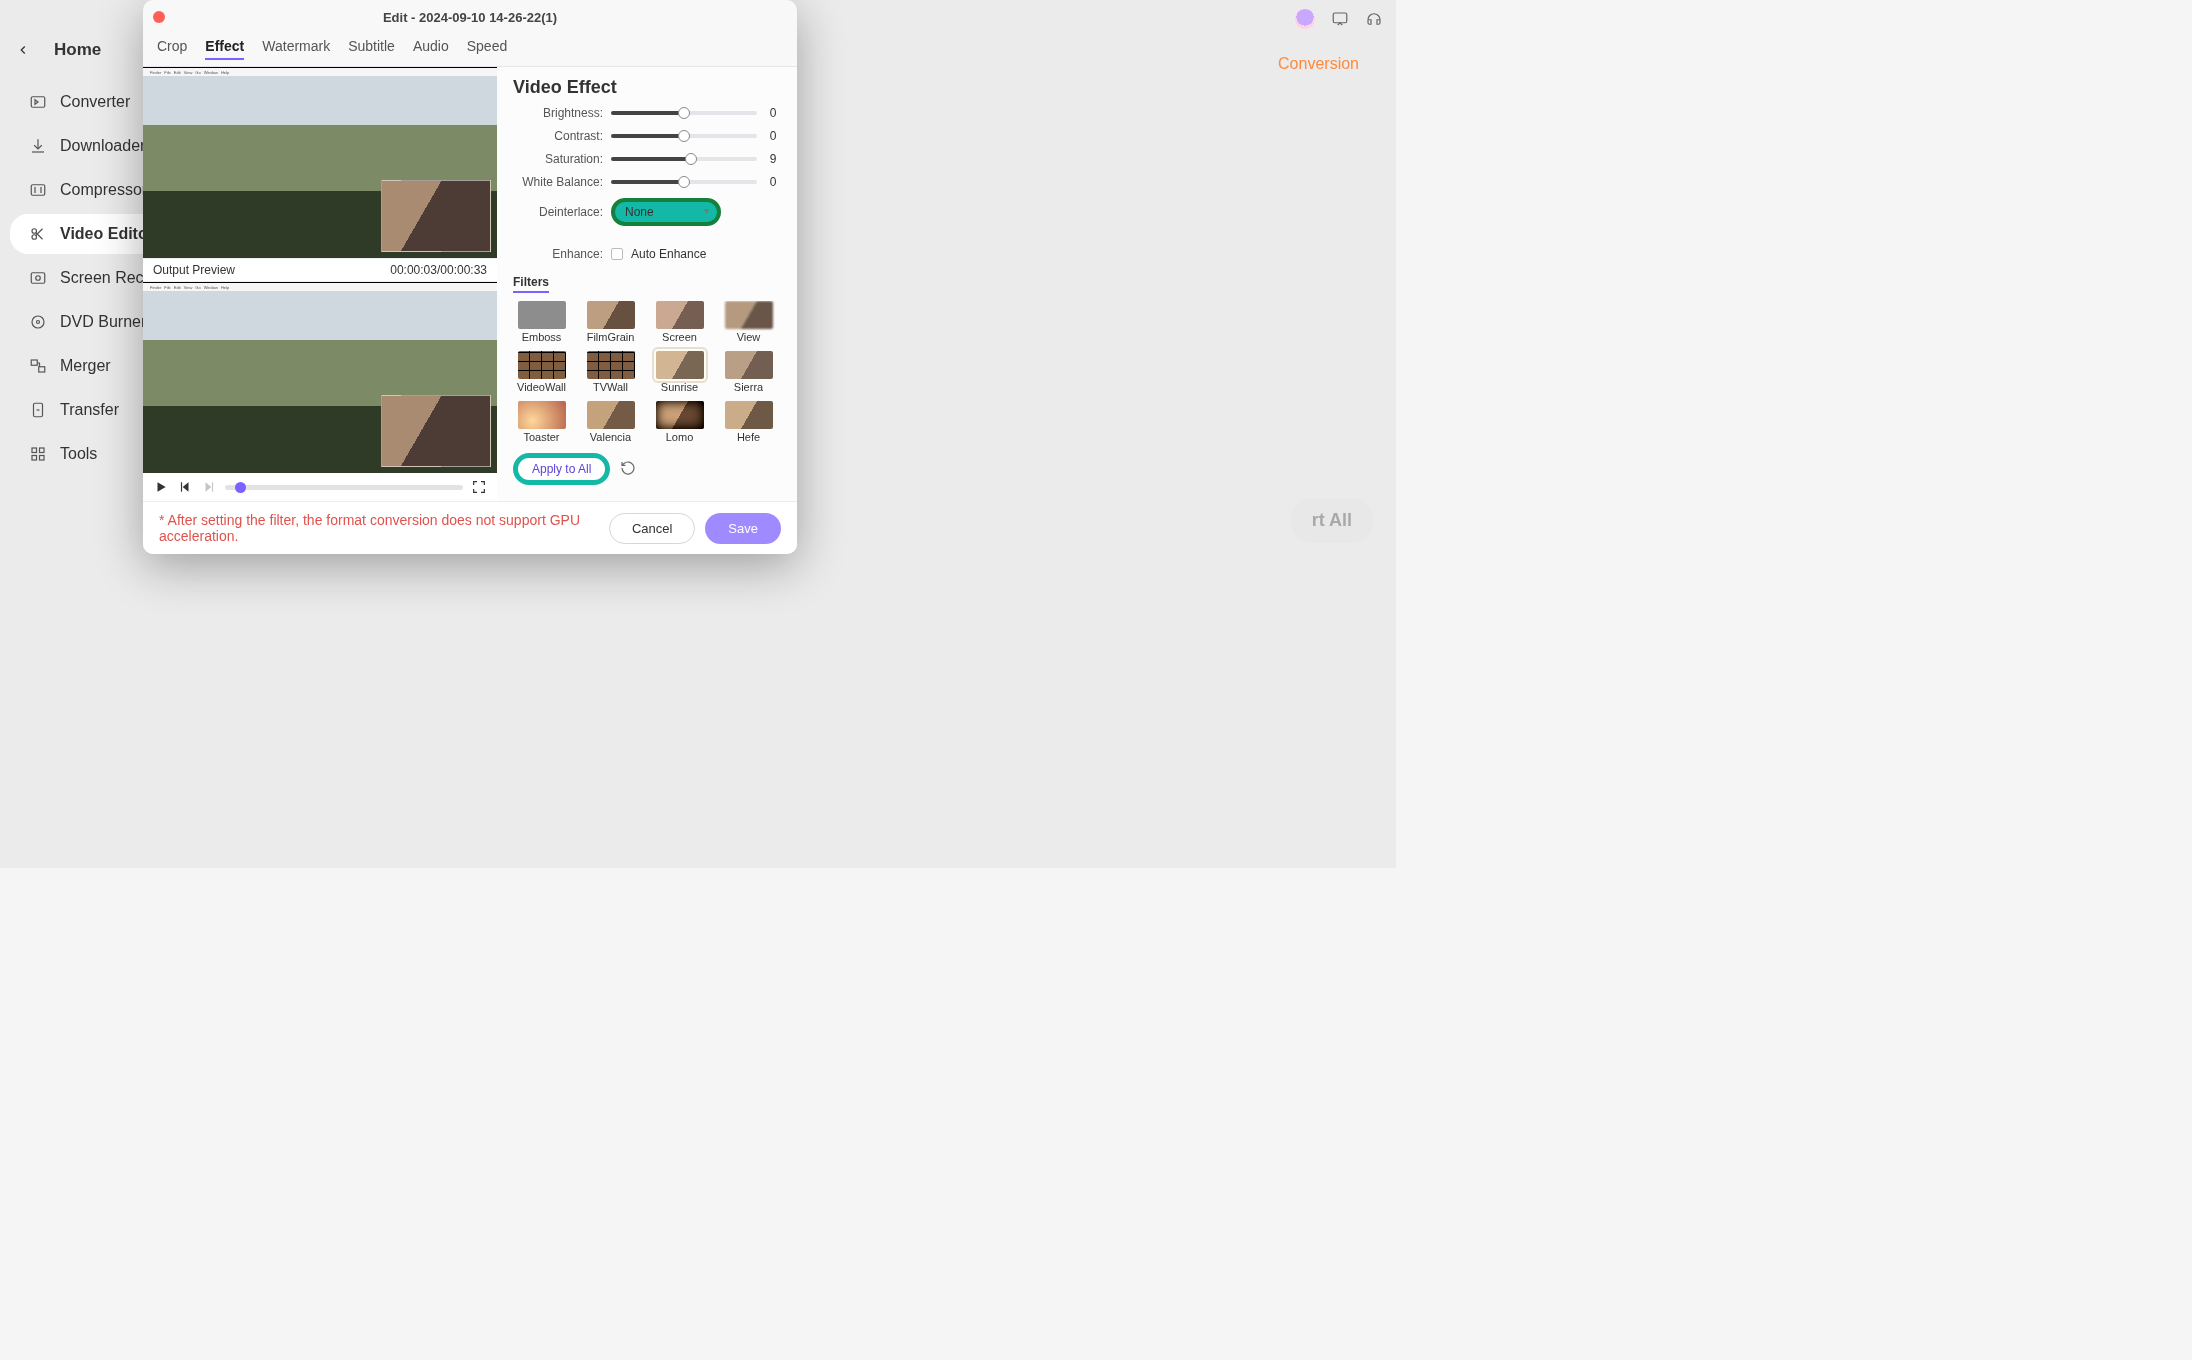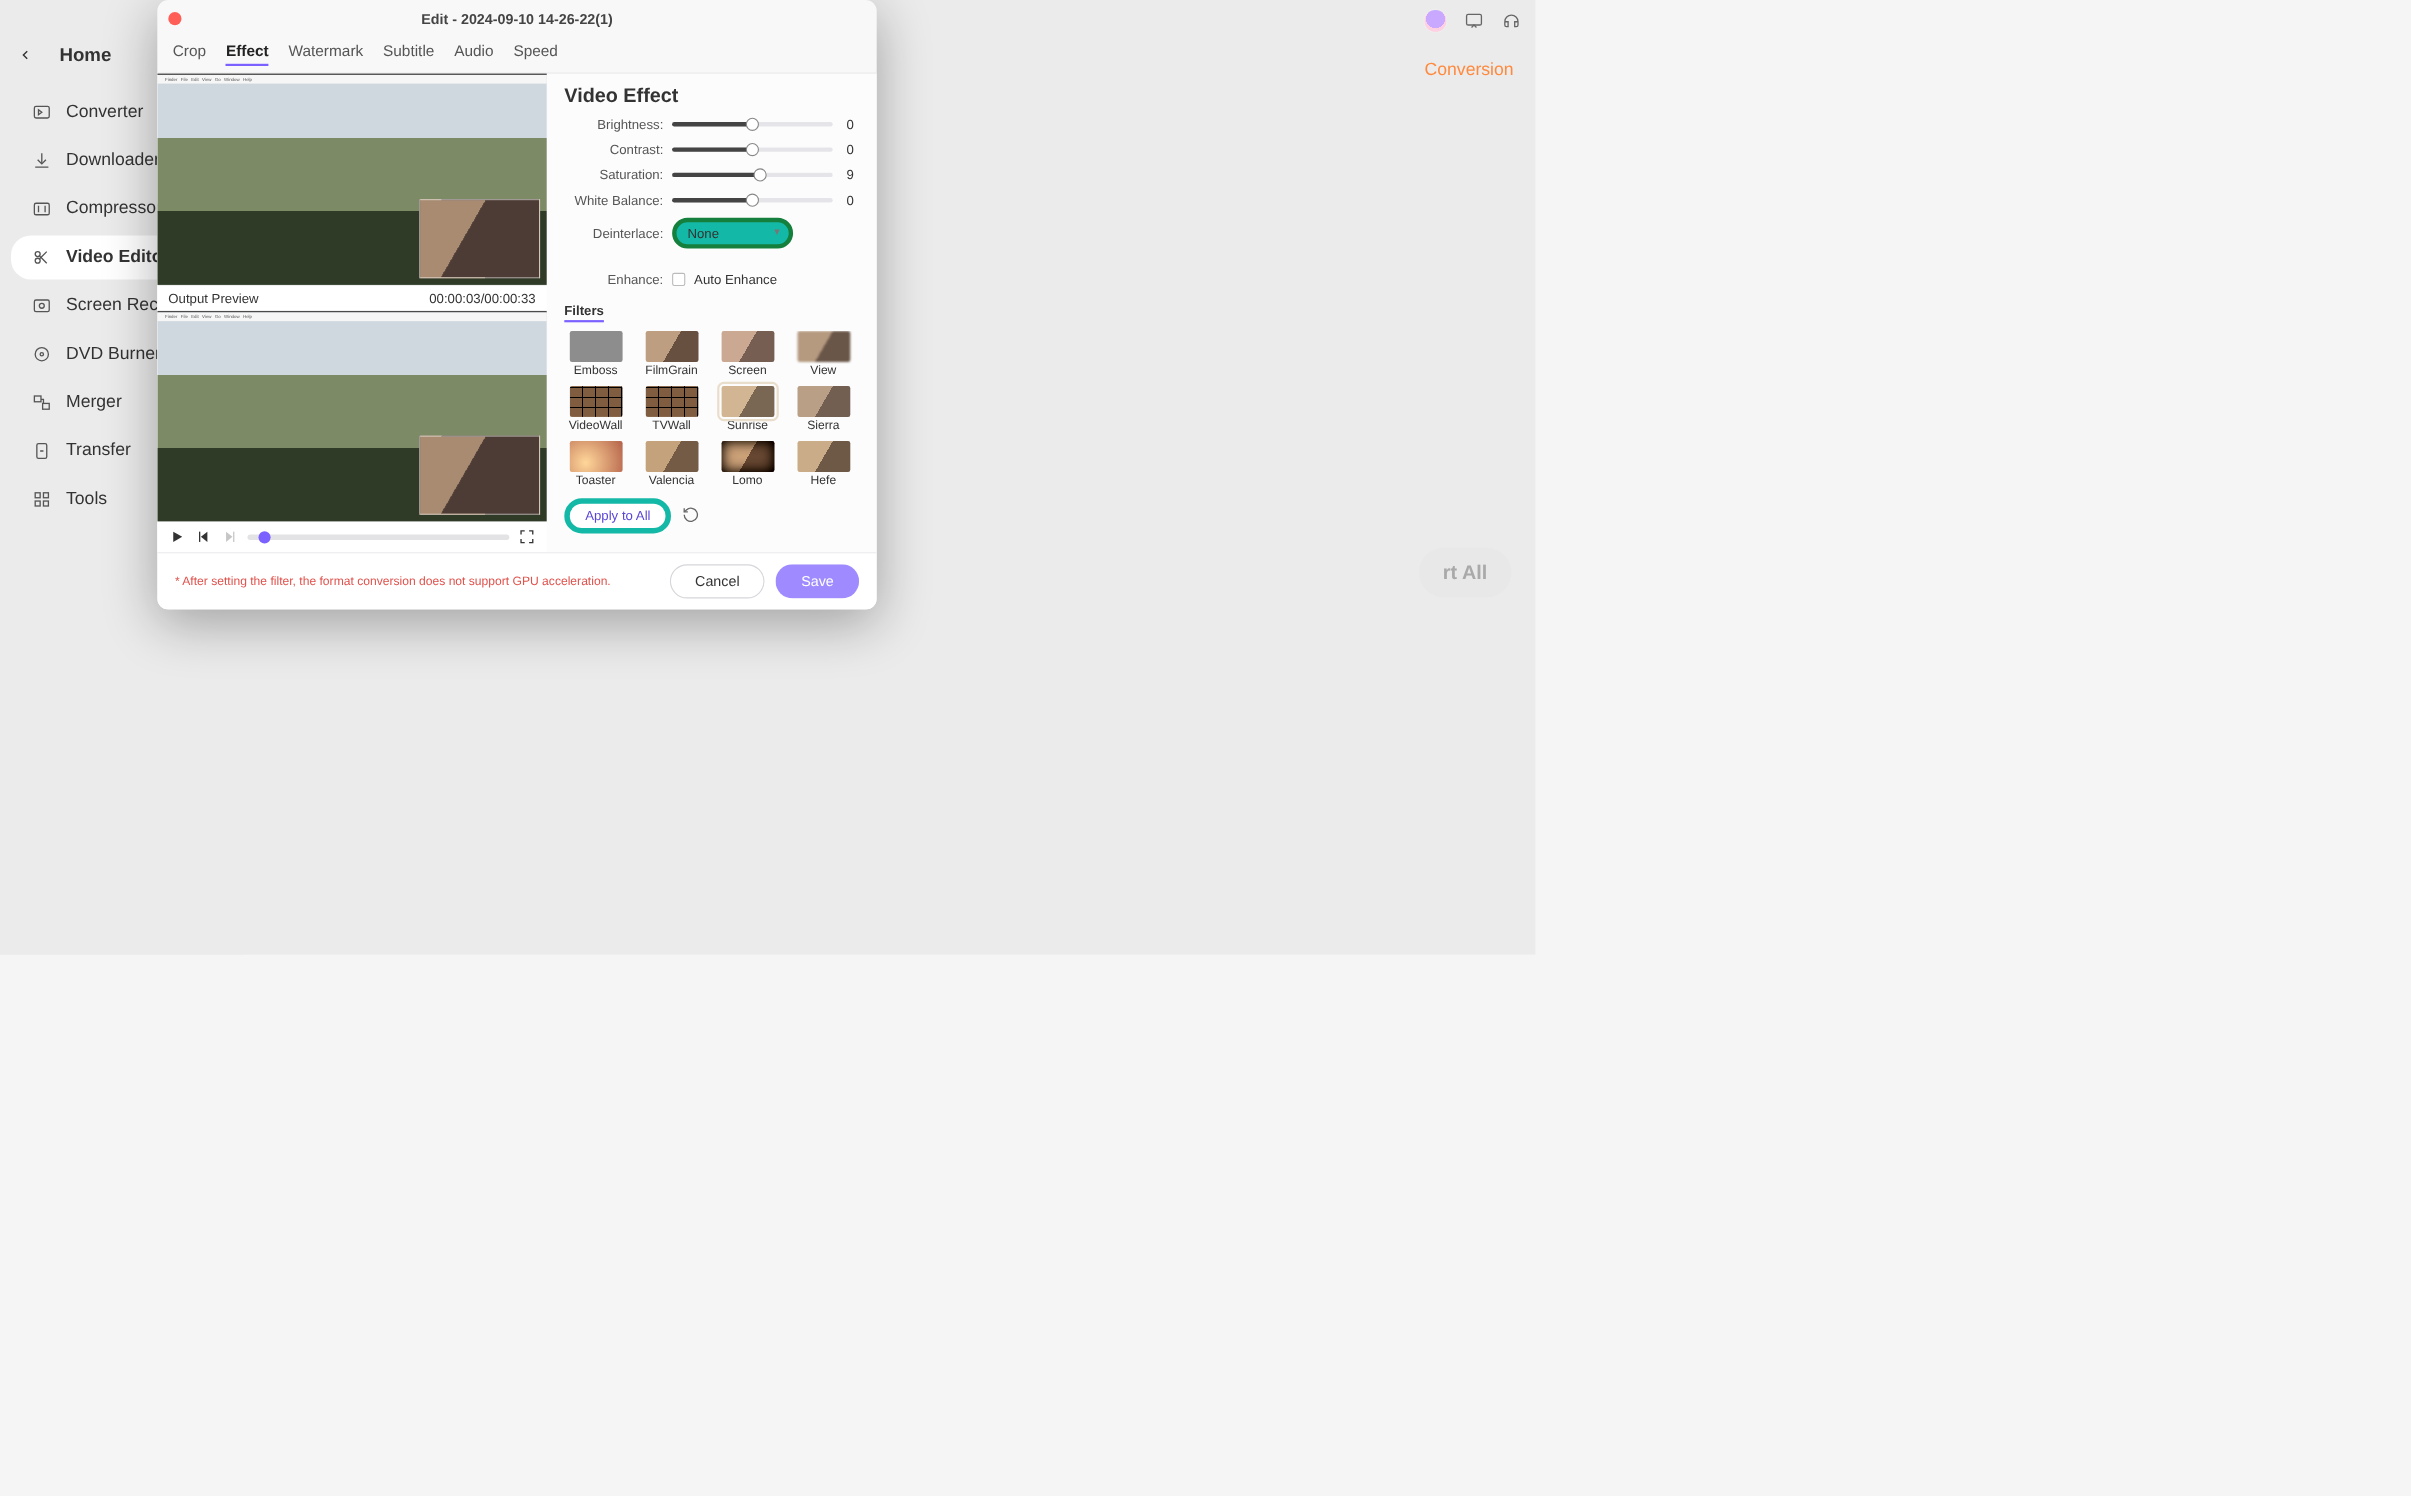--- a/index.html
+++ b/index.html
@@ -37,21 +37,21 @@
     background: radial-gradient(circle at 50% 40%, #c9a8ff 0 55%, #ffd0e1 55% 100%);
     border: 1px solid #eee;
   }
   .chat-icon, .headset-icon {
     width: 20px; height: 20px;
     display:flex;align-items:center;justify-content:center;
     color:#666;
   }
   .bg-conversion {
     position: absolute;
-    top: 55px; right: 20px;
+    top: 55px; right: 37px;
     color: #ff8a3d; font-size: 16px;
   }
   .bg-rtall {
     position: absolute;
     right: 22px; top: 498px;
     background:#e8e8e8;
     color:#a9a9a9;
     font-size:18px; font-weight:600;
     padding: 12px 22px;
     border-radius:28px;
@@ -249,21 +249,21 @@
     border:5px solid #14b8a6; color:#5a46d6;
     border-radius:16px; padding:4px 14px; font-size:12px; background:#fff; cursor:pointer;
   }
   .reset-btn { width:18px;height:18px;color:#666;cursor:pointer; }
   .dlg-footer {
     border-top:1px solid #ececef;
     display:flex; align-items:center; justify-content:space-between;
     padding:10px 16px;
     background:#fff;
   }
-  .footer-note { color:#e0524c; font-size:11px; }
+  .footer-note { color:#e0524c; font-size:14px; }
   .footer-btns { display:flex; gap:10px; }
   .btn {
     border-radius:18px; padding:7px 22px; font-size:13px; cursor:pointer;
     border:1px solid transparent;
   }
   .btn-cancel { background:#fff; border-color:#d6d6db; color:#333; }
   .btn-save { background:#9f8bff; color:#fff; }
   svg { display:block; }
 </style>
 </head>

